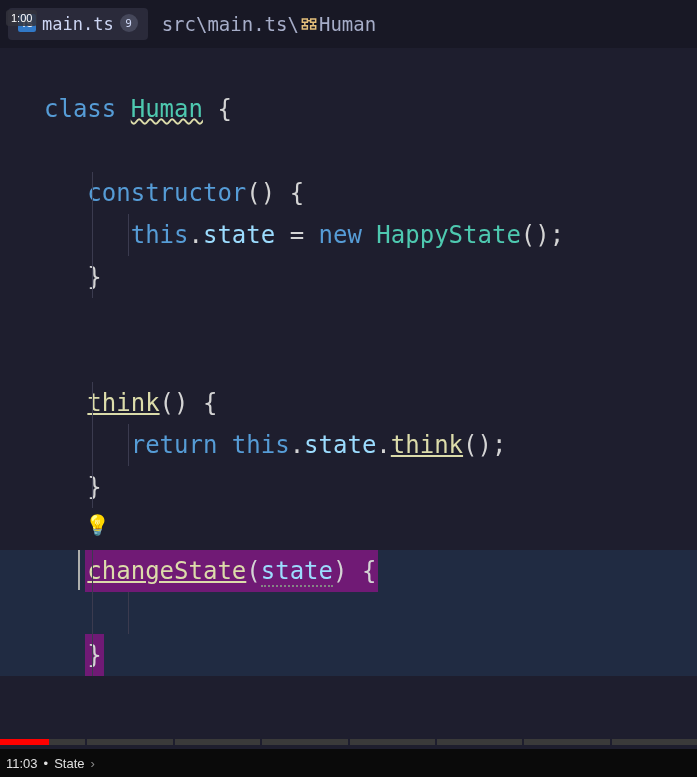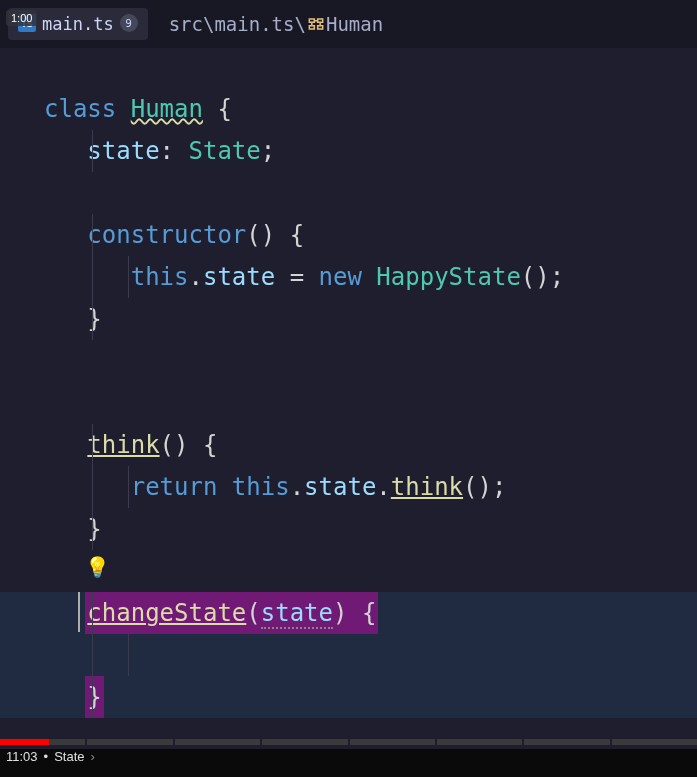--- a/index.html
+++ b/index.html
@@ -61,21 +61,21 @@
       display: flex;
       align-items: center;
       justify-content: center;
       font-size: 11px;
     }
     .breadcrumb {
       display: flex;
       align-items: center;
       color: #a6adc8;
       font-size: 19px;
-      margin-left: 15px;
+      margin-left: 8px;
     }
     .breadcrumb-icon {
       width: 20px;
       height: 20px;
       display: flex;
       align-items: center;
       justify-content: center;
     }
     .editor {
       padding: 40px 0 0 0;
@@ -164,21 +164,21 @@
       position: absolute;
       bottom: 0;
       left: 0;
       right: 0;
       height: 28px;
       background: #0a0a0a;
       color: #e0e0e0;
       font-size: 13px;
       font-family: sans-serif;
       display: flex;
-      align-items: flex-start;
+      align-items: center;
       padding: 0 6px;
       gap: 6px;
     }
     .chev { color: #888; }
   </style>
 </head>
 <body>
 
 <div class="timestamp-badge">1:00</div>
 
@@ -199,21 +199,20 @@
       <svg viewBox="0 0 24 24" width="20" height="20">
           <path d="M4 6 L10 6 L10 10 L4 10 Z M14 6 L20 6 L20 10 L14 10 Z M4 14 L10 14 L10 18 L4 18 Z M14 14 L20 14 L20 18 L14 18 Z M10 8 L14 8 M7 10 L7 14 M17 10 L17 14" stroke="#e5c07b" stroke-width="1.8" fill="none"></path>
         </svg>
     </span>
     <span>Human</span>
   </div>
 </div>
 
 <div class="editor" id="editor">
     <div class="code-line"><span></span><span class="kw">class </span><span class="cls-underline">Human</span><span class="plain"> {</span></div>
-    <div class="code-line"><span>   </span><span class="prop">state</span><span class="plain">: </span><span class="cls">State</span><span class="plain">;</span><span class="indent-guide"></span></div>
     <div class="code-line">&nbsp;</div>
     <div class="code-line"><span>   </span><span class="kw">constructor</span><span class="plain">() {</span><span class="indent-guide"></span></div>
     <div class="code-line"><span>      </span><span class="kw">this</span><span class="plain">.</span><span class="prop">state</span><span class="plain"> = </span><span class="kw">new </span><span class="cls">HappyState</span><span class="plain">();</span><span class="indent-guide"></span><span class="indent-guide-2"></span></div>
     <div class="code-line"><span>   </span><span class="plain">}</span><span class="indent-guide"></span></div>
     <div class="code-line">&nbsp;</div>
     <div class="code-line">&nbsp;</div>
     <div class="code-line"><span>   </span><span class="fn">think</span><span class="plain">() {</span><span class="indent-guide"></span></div>
     <div class="code-line"><span>      </span><span class="kw">return </span><span class="kw">this</span><span class="plain">.</span><span class="prop">state</span><span class="plain">.</span><span class="fn">think</span><span class="plain">();</span><span class="indent-guide"></span><span class="indent-guide-2"></span></div>
     <div class="code-line"><span>   </span><span class="plain">}</span><span class="indent-guide"></span></div>
     <div class="code-line"><span class="lightbulb">💡</span>&nbsp;</div>

